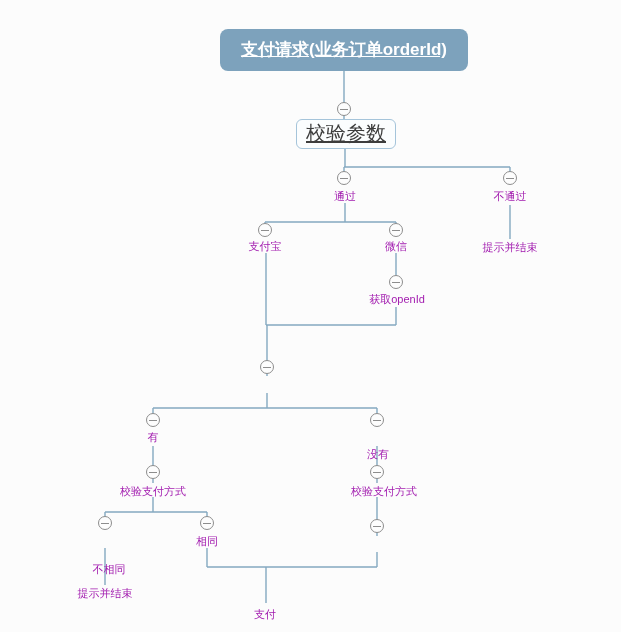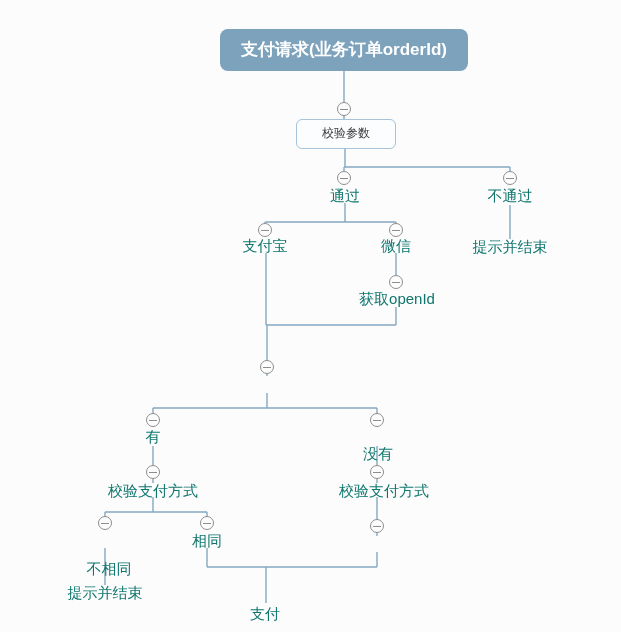--- a/index.html
+++ b/index.html
@@ -30,40 +30,42 @@
     left: 220px; top: 29px;
     width: 248px; height: 42px;
     background: #7da2bc;
     border-radius: 8px;
     color: #ffffff;
     font-size: 17px;
     font-weight: bold;
     line-height: 42px;
     text-align: center;
     box-sizing: border-box;
+    text-decoration: underline;
   }
   .param-box {
     position: absolute;
     left: 296px; top: 119px;
     width: 100px; height: 30px;
     background: #fbfdfe;
     border: 1.5px solid #a5c4da;
     border-radius: 6px;
     color: #3d3d3d;
-    font-size: 12px;
+    font-size: 20px;
     line-height: 27px;
     text-align: center;
     box-sizing: border-box;
+    text-decoration: underline;
   }
   .lbl {
     position: absolute;
     transform: translateX(-50%);
     white-space: nowrap;
-    font-size: 15px;
-    color: #0f766e;
+    font-size: 11px;
+    color: #a21caf;
     line-height: 14px;
   }
   .collapse {
     position: absolute;
     width: 14px; height: 14px;
     transform: translate(-50%, -50%);
     background: #fdfdfd;
     border: 1px solid #8d8d8d;
     border-radius: 50%;
     display: flex;

